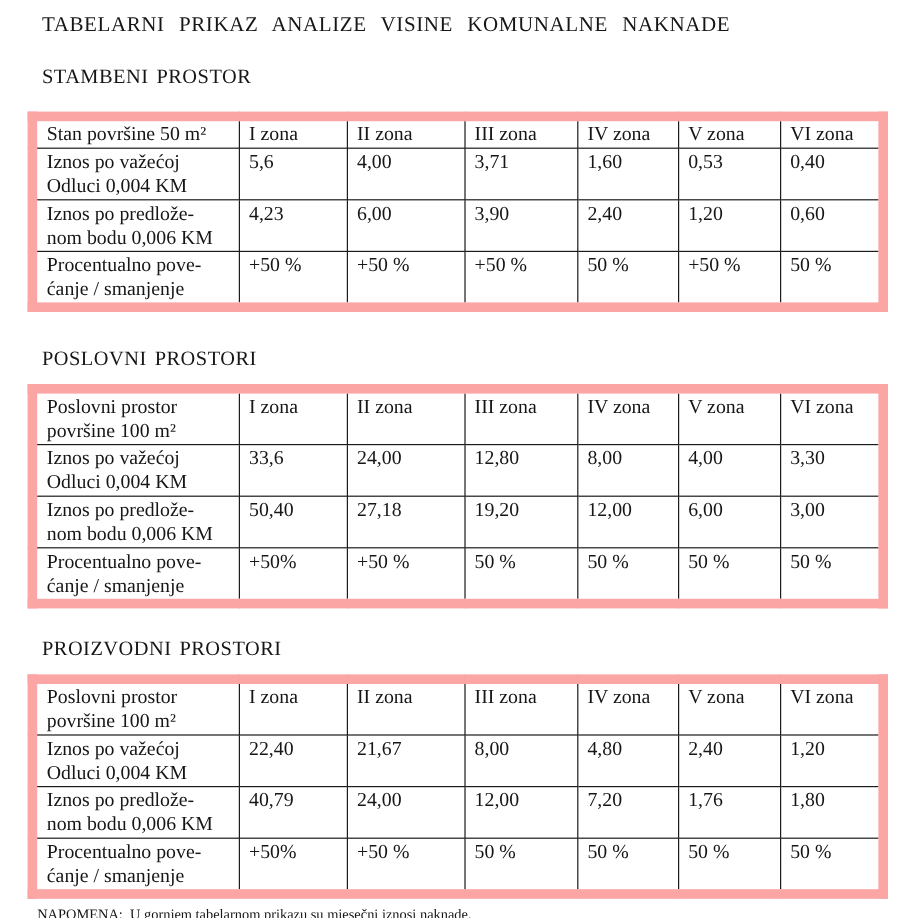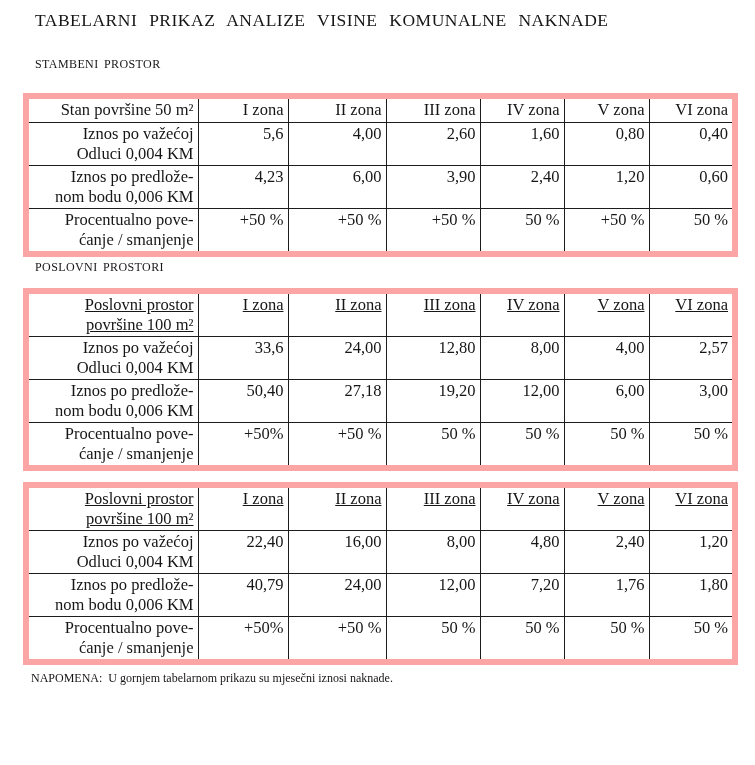--- a/index.html
+++ b/index.html
@@ -21,55 +21,54 @@
   .title {
     margin: 2px 0 0 12px;
     font-size: 17.5px;
     line-height: 20px;
     font-weight: normal;
     letter-spacing: 0.5px;
     word-spacing: 7px;
     white-space: nowrap;
   }
   .sec-h {
-    font-size: 12px;
+    font-size: 17px;
     line-height: 20px;
     font-weight: normal;
     letter-spacing: 0.4px;
     word-spacing: 2px;
     margin: 0 0 0 12px;
   }
   .sec-h.s1 { margin-top: 24px; }
-  .sec-h.s2 { }
+  .sec-h.s2 { margin-top: 29px; }
   .sec-h.s3 { margin-top: 24px; }
 
   table.tbl {
     border-collapse: collapse;
     table-layout: fixed;
     width: 709px;
-    border: 6px solid #fca5a5;
-    text-align: right;
+    border: 8px solid #fca5a5;
   }
   table.t1 { margin-top: 19px; }
   table.t2 { margin-top: 11px; }
   table.t3 { margin-top: 11px; }
   table.tbl td {
     border: 1px solid #1c1c1c;
     vertical-align: top;
     padding: 1px 4px 1px 8px;
     font-size: 16.5px;
     line-height: 20px;
     overflow: hidden;
   }
   table.tbl td.lbl {
     white-space: pre-line;
   }
   table.t1 tr.hrow  { height: 26px; }
   table.t2 tr.hrow,
-  table.t3 tr.hrow  { height: 29px; text-decoration: underline; }
+  table.t3 tr.hrow  { height: 29px; }
   table.t1 tr.drow  { height: 41px; }
   table.t2 tr.drow,
   table.t3 tr.drow  { height: 42px; }
 
   .note {
     margin: 3px 0 0 8px;
     font-size: 12px;
     line-height: 20px;
     white-space: pre-wrap;
   }
@@ -101,23 +100,23 @@
           <td>III zona</td>
           <td>IV zona</td>
           <td>V zona</td>
           <td>VI zona</td>
         </tr>
         <tr class="drow">
           <td class="lbl">Iznos po važećoj
 Odluci 0,004 KM</td>
           <td>5,6</td>
           <td>4,00</td>
-          <td>2,60</td>
+          <td>3,71</td>
           <td>1,60</td>
-          <td>0,80</td>
+          <td>0,53</td>
           <td>0,40</td>
         </tr>
         <tr class="drow">
           <td class="lbl">Iznos po predlože-
 nom bodu 0,006 KM</td>
           <td>4,23</td>
           <td>6,00</td>
           <td>3,90</td>
           <td>2,40</td>
           <td>1,20</td>
@@ -161,21 +160,21 @@
           <td>VI zona</td>
         </tr>
         <tr class="drow">
           <td class="lbl">Iznos po važećoj
 Odluci 0,004 KM</td>
           <td>33,6</td>
           <td>24,00</td>
           <td>12,80</td>
           <td>8,00</td>
           <td>4,00</td>
-          <td>2,57</td>
+          <td>3,30</td>
         </tr>
         <tr class="drow">
           <td class="lbl">Iznos po predlože-
 nom bodu 0,006 KM</td>
           <td>50,40</td>
           <td>27,18</td>
           <td>19,20</td>
           <td>12,00</td>
           <td>6,00</td>
           <td>3,00</td>
@@ -188,20 +187,21 @@
           <td>50 %</td>
           <td>50 %</td>
           <td>50 %</td>
           <td>50 %</td>
         </tr>
       </tbody>
     </table>
   </div>
 
   <div>
+    <div class="sec-h s3">PROIZVODNI PROSTORI</div>
     <table class="tbl t3">
       <colgroup>
         <col style="width:172px">
           <col style="width:90px">
           <col style="width:98px">
           <col style="width:94px">
           <col style="width:84px">
           <col style="width:85px">
           <col style="width:86px">
       </colgroup>
@@ -213,21 +213,21 @@
           <td>II zona</td>
           <td>III zona</td>
           <td>IV zona</td>
           <td>V zona</td>
           <td>VI zona</td>
         </tr>
         <tr class="drow">
           <td class="lbl">Iznos po važećoj
 Odluci 0,004 KM</td>
           <td>22,40</td>
-          <td>16,00</td>
+          <td>21,67</td>
           <td>8,00</td>
           <td>4,80</td>
           <td>2,40</td>
           <td>1,20</td>
         </tr>
         <tr class="drow">
           <td class="lbl">Iznos po predlože-
 nom bodu 0,006 KM</td>
           <td>40,79</td>
           <td>24,00</td>

